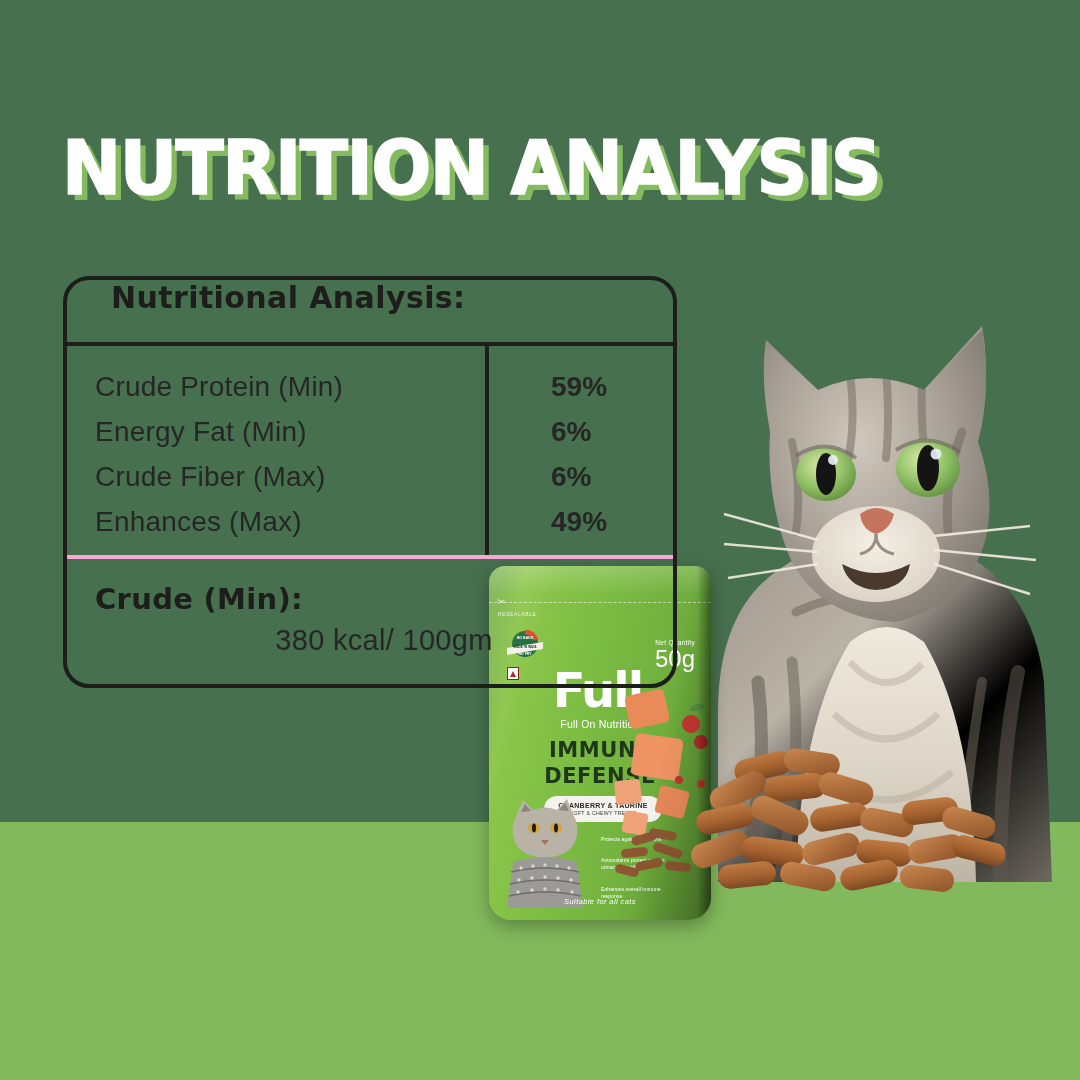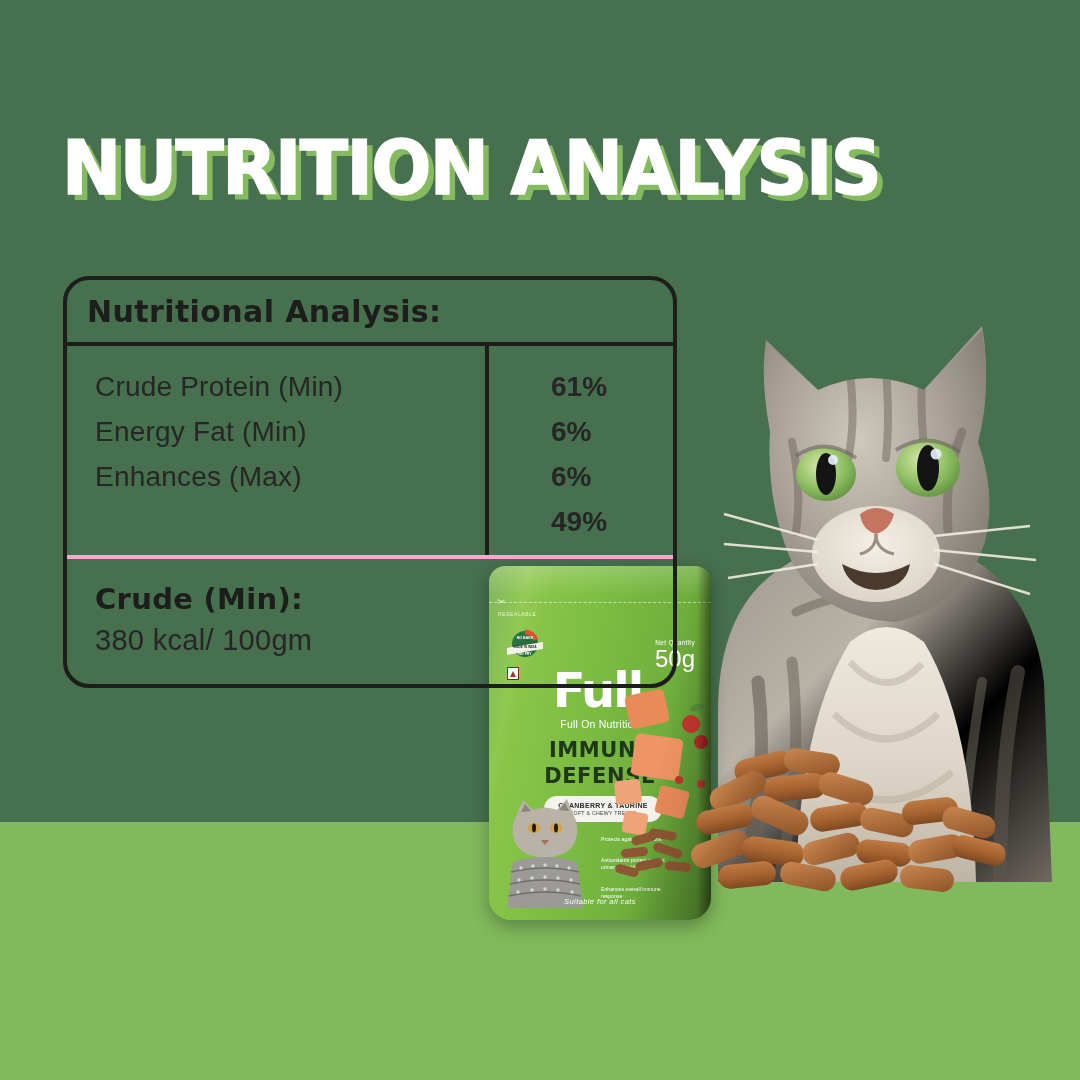--- a/index.html
+++ b/index.html
@@ -35,22 +35,22 @@
   
   #nutri-card {
     position:absolute; left:63px; top:276px;
     width:614px; height:412px;
     border:4px solid #1d1d1b;
     border-radius:26px;
   }
   #nutri-head {
     position:absolute; left:0; top:0; width:100%; height:66px;
     border-bottom:4px solid #1d1d1b;
-    display:flex; align-items:center;
-    padding-left:20px;
+    display:flex; 
+    padding-left:44px;
   }
   #nutri-head-text {
     font-family:"DejaVu Sans", sans-serif;
     font-weight:bold; font-size:30px; color:#1d1d1b;
     letter-spacing:.4px;
   }
   #nutri-body {
     position:absolute; left:0; top:66px; width:100%; height:213px;
     display:flex;
     border-bottom:4px solid #f9a8d4;
@@ -76,21 +76,21 @@
   #nutri-energy {
     position:absolute; left:0; top:283px; width:100%; height:125px;
     padding:16px 0 0 28px;
   }
   #energy-label {
     font-family:"DejaVu Sans", sans-serif;
     font-weight:bold; font-size:29px; color:#1d1d1b;
     line-height:40px; letter-spacing:.3px;
   }
   #energy-value {
-    font-size:29px; color:#262626; line-height:42px; letter-spacing:.3px;
+    font-size:29px; color:#262626; line-height:42px; letter-spacing:.3px;text-align:center;
   }
 
   
   #cat { position:absolute; left:700px; top:282px; width:380px; height:600px; }
   #cat svg { display:block; }
 
   
   #treats { position:absolute; left:690px; top:745px; width:330px; height:150px; }
 
   
@@ -444,24 +444,25 @@
   <div id="nutri-card">
 
     <div id="nutri-head">
       <span id="nutri-head-text">Nutritional  Analysis:</span>
     </div>
 
     <div id="nutri-body">
       <div id="nutri-col-names">
         <div class="nrow">Crude Protein (Min)</div>
         <div class="nrow">Energy Fat (Min)</div>
+        <div class="nrow">Crude Fiber (Max)</div>
         <div class="nrow">Enhances (Max)</div>
       </div>
       <div id="nutri-col-values">
-        <div class="vrow">61%</div>
+        <div class="vrow">59%</div>
         <div class="vrow">6%</div>
         <div class="vrow">6%</div>
         <div class="vrow">49%</div>
       </div>
     </div>
 
     <div id="nutri-energy">
       <div id="energy-label">Crude (Min):</div>
       <div id="energy-value">380 kcal/ 100gm</div>
     </div>

